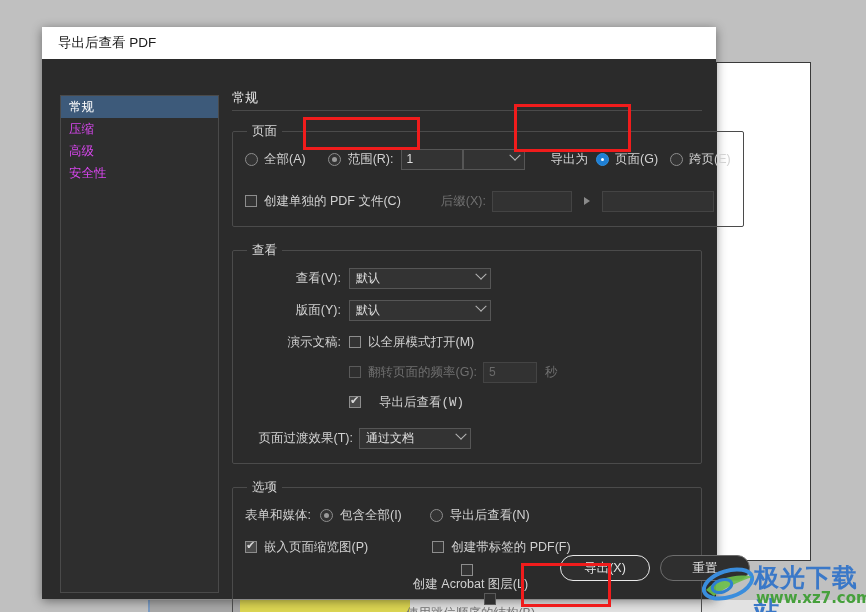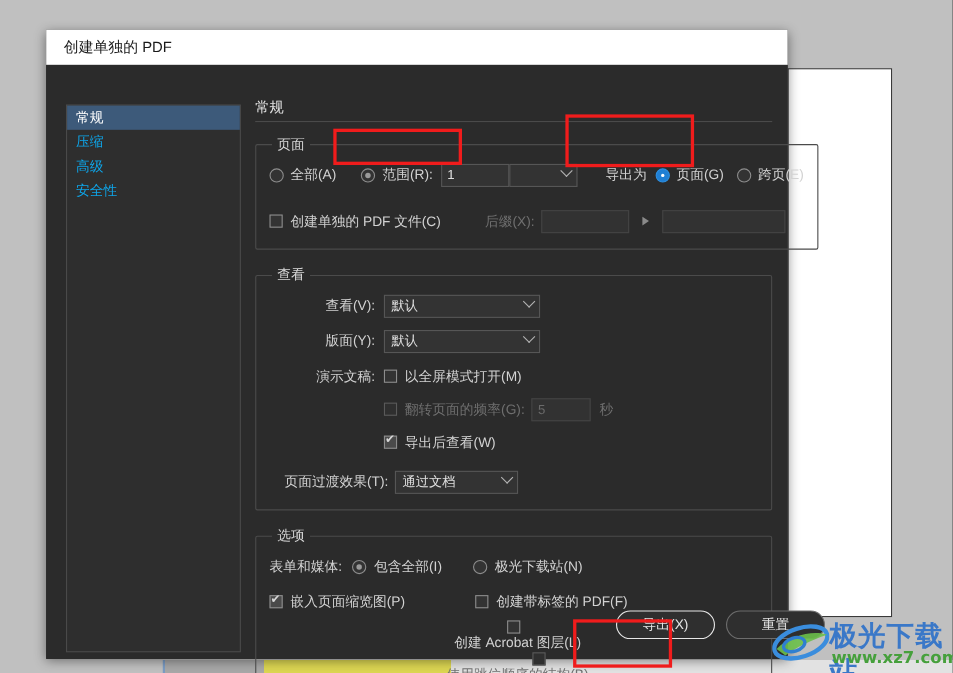--- a/index.html
+++ b/index.html
@@ -52,21 +52,21 @@
     background:#2b2b2b;
   }
 
   
   #sidebar {
     position:absolute; left:18px; top:36px; width:159px; height:498px;
     background:#2e2e2e; border:1px solid #4a4a4a;
   }
   .side-item {
     height:22px; line-height:22px; padding-left:8px;
-    color:#0ea5e9; font-size:12.5px; cursor:default;
+    color:#d946ef; font-size:12.5px; cursor:default;
   }
   .side-item.selected { background:#3d5a7a; color:#ffffff; }
 
   
   #pane { position:absolute; left:190px; top:30px; width:470px; }
   #pane-title { color:#e3e3e3; font-size:13px; margin-bottom:3px; }
   .divider { height:1px; background:#4a4a4a; margin-bottom:12px; }
 
   fieldset.group {
     border:1px solid #4b4b4b; border-radius:2px;
@@ -155,21 +155,21 @@
 
 <div id="bg-page"></div>
 <div id="bg-strip-blue"></div>
 <div id="bg-strip-gray"></div>
 <div id="bg-strip-yellow"></div>
 <div id="bg-strip-light"></div>
 
 <div id="dialog">
 
   <div id="titlebar">
-    <span>创建单独的 PDF</span>
+    <span>导出后查看 PDF</span>
   </div>
 
   <div id="dialog-body">
 
     <div id="sidebar">
       <div class="side-item selected">常规</div>
       <div class="side-item">压缩</div>
       <div class="side-item">高级</div>
       <div class="side-item">安全性</div>
     </div>
@@ -241,41 +241,41 @@
           <span style="width:96px;"></span>
           <span class="cbx dis" style="margin-left:8px;"></span>
           <span class="lbl dim" style="margin-left:7px;">翻转页面的频率(G):</span>
           <span class="txt dis" style="margin-left:6px;width:54px;">5</span>
           <span class="lbl dim" style="margin-left:8px;">秒</span>
         </div>
 
         <div class="row" style="margin-top:4px;">
           <span style="width:96px;"></span>
           <span class="cbx on" style="margin-left:8px;"></span>
-          <span class="lbl" style="margin-left:7px;">导出后查看(W)</span>
+          <span class="lbl" style="margin-left:18px;font-family:Liberation Mono, monospace;">导出后查看(W)</span>
         </div>
 
         <div class="row" style="margin-top:10px;">
           <span class="lbl" style="width:108px;text-align:right;">页面过渡效果(T):</span>
           <span class="sel" style="margin-left:6px;width:112px;">
             <span>通过文档</span>
             <i class="chev"></i>
           </span>
         </div>
       </fieldset>
 
       <fieldset class="group">
         <legend>选项</legend>
 
         <div class="row">
           <span class="lbl">表单和媒体:</span>
           <span class="radio on" style="margin-left:9px;"></span>
           <span class="lbl" style="margin-left:7px;">包含全部(I)</span>
           <span class="radio" style="margin-left:28px;"></span>
-          <span class="lbl" style="margin-left:7px;">极光下载站(N)</span>
+          <span class="lbl" style="margin-left:7px;">导出后查看(N)</span>
         </div>
 
         <div class="row" style="margin-top:6px;">
           <span class="cbx on"></span>
           <span class="lbl" style="margin-left:7px;text-align:center;">嵌入页面缩览图(P)</span>
           <span class="cbx" style="margin-left:64px;"></span>
           <span class="lbl" style="margin-left:7px;">创建带标签的 PDF(F)</span>
         </div>
 
         <div class="row" style="margin-top:4px;flex-direction:column;">

